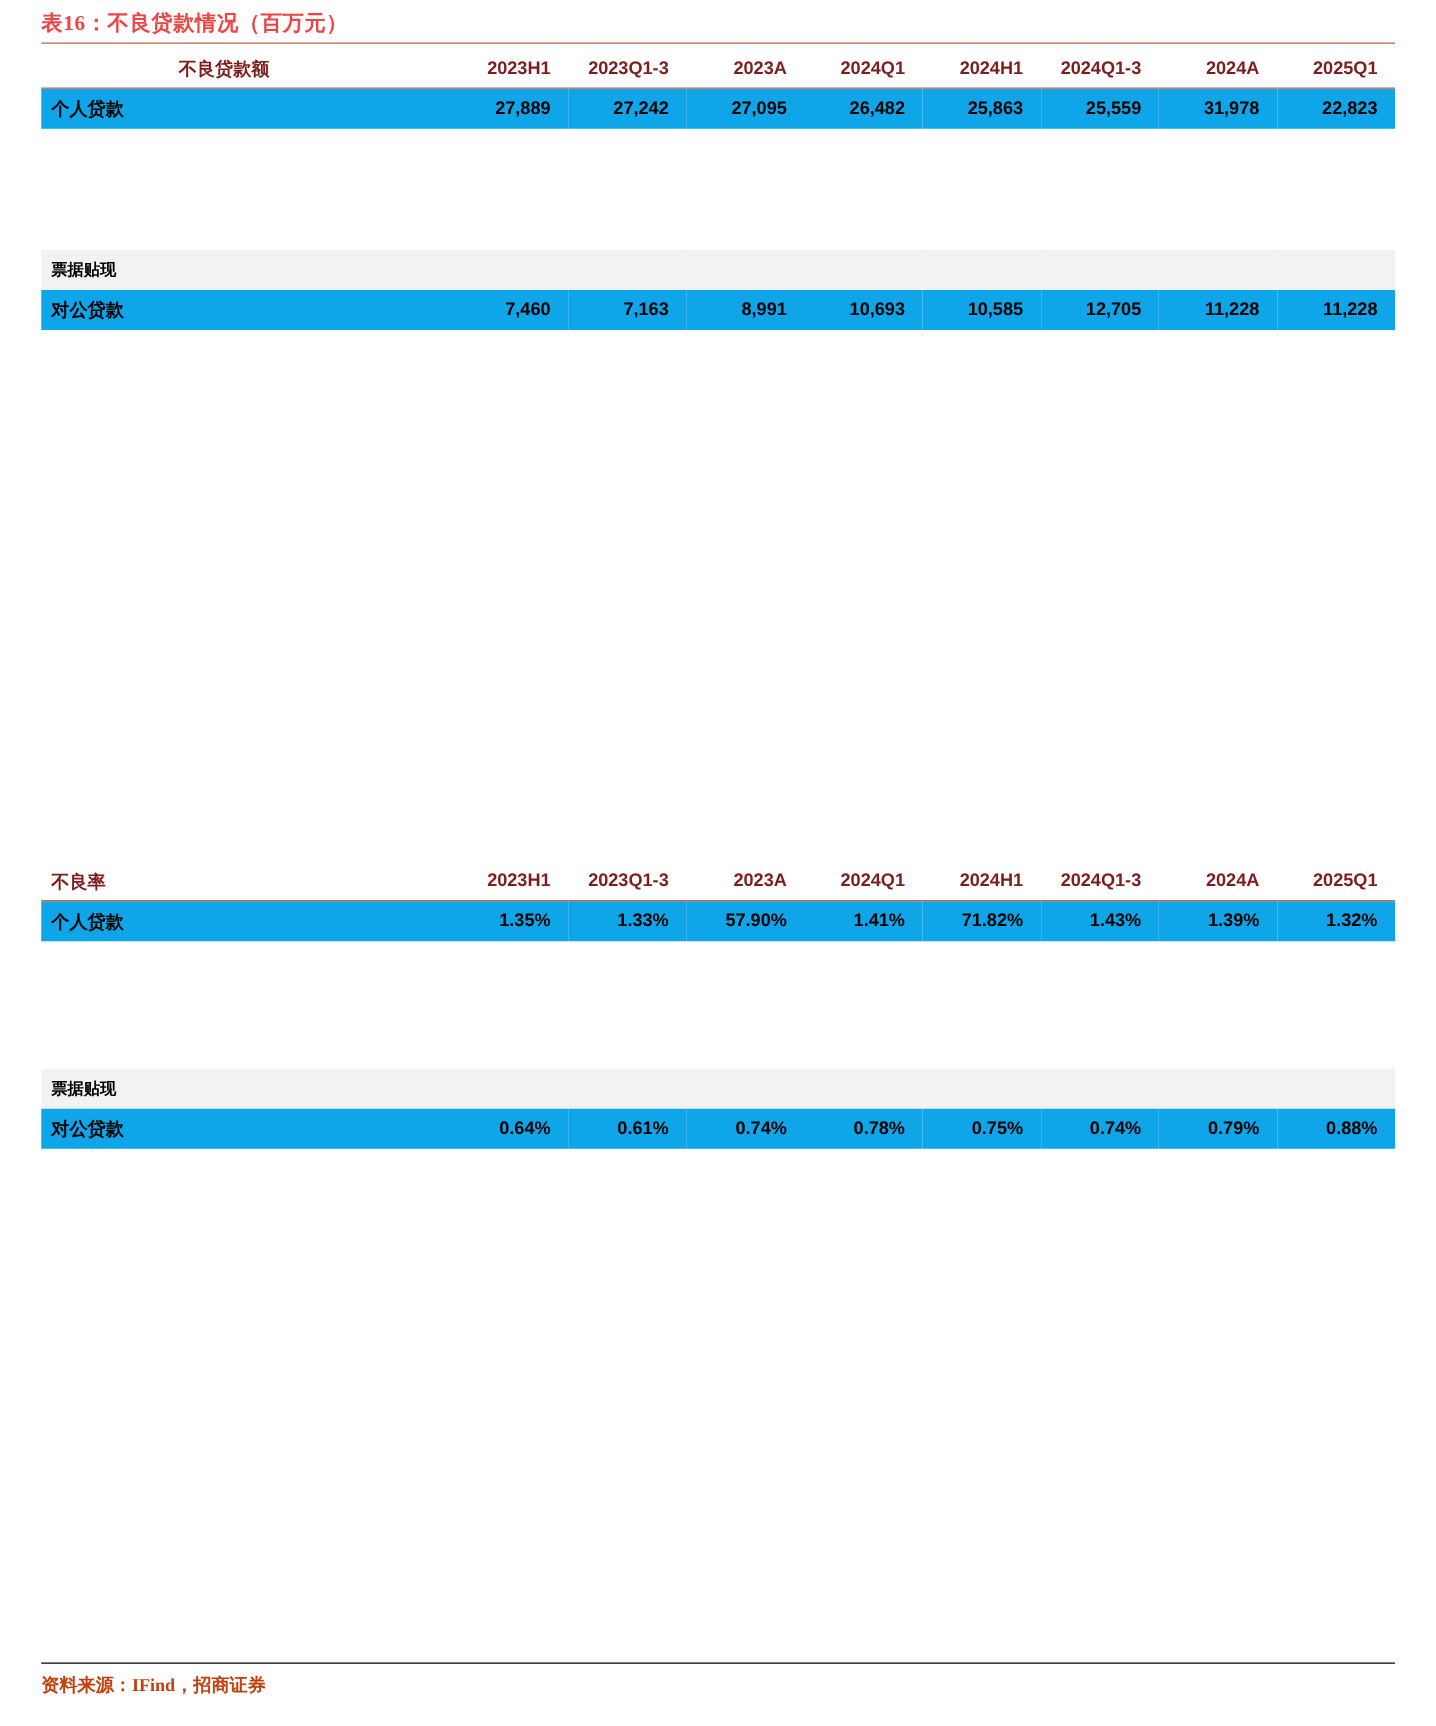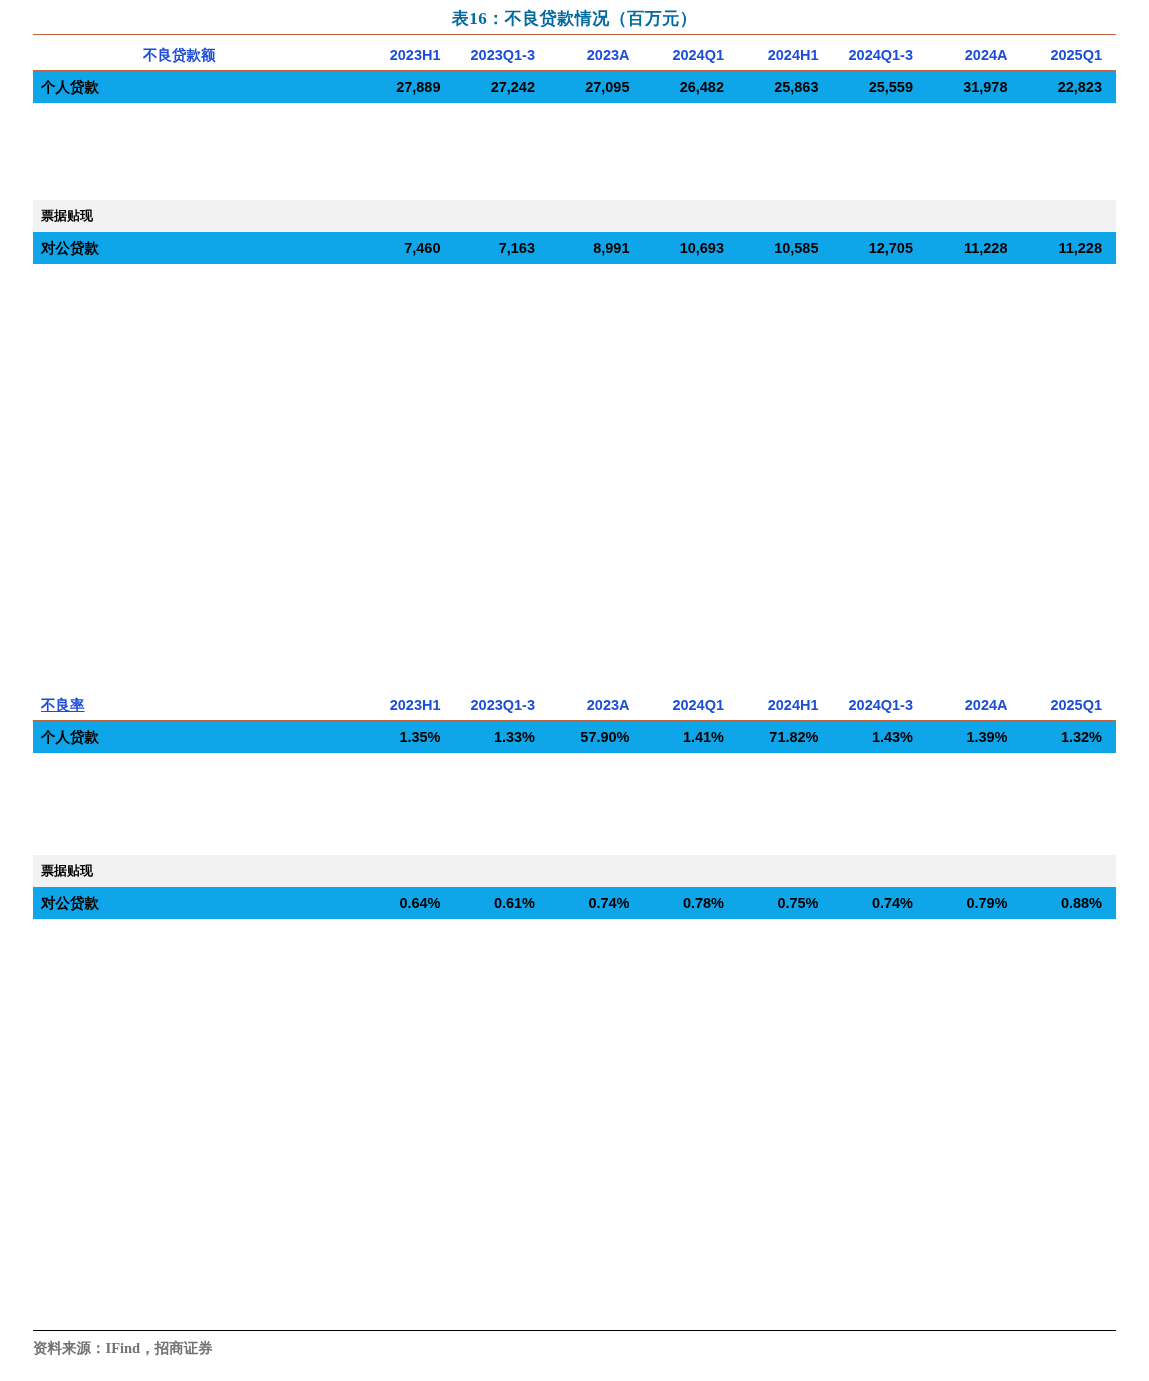--- a/index.html
+++ b/index.html
@@ -25,25 +25,24 @@
   .title-wrap {
     position: absolute;
     left: 33px;
     top: 8px;
     width: 1083px;
   }
   .title {
     font-family: "Liberation Serif", serif;
     font-weight: bold;
     font-size: 17px;
-    color: #0369a1;
+    color: #ef4444;
     letter-spacing: 0.5px;
     line-height: 22px;
     white-space: nowrap;
-    text-align: center;
   }
   .title-rule {
     margin-top: 4px;
     border-top: 1.6px solid #C0633B;
     width: 1083px;
   }
 
   
   .tbl {
     position: absolute;
@@ -60,34 +59,33 @@
     height: 28px;
     vertical-align: middle;
   }
   .col-label { width: 327px; }
   .col-v { width: 94.5px; }
 
   .hdr-row td {
     font-family: "Liberation Sans", sans-serif;
     font-weight: bold;
     font-size: 14.5px;
-    color: #1d4ed8;
+    color: #7f1d1d;
     text-align: right;
     padding-right: 14px;
     border-bottom: 1.1px solid #C0633B;
     height: 30px;
   }
   .hdr-row td.lbl {
     text-align: left;
     padding-left: 110px;
     padding-right: 0;
   }
   .hdr-row td.lbl.left0 {
     padding-left: 8px;
-    text-decoration: underline;
   }
 
   .band td {
     background: #0ea5e9;
     text-align: right;
     padding-right: 14px;
     height: 32px;
     font-weight: bold;
     font-size: 14.5px;
   }
@@ -117,21 +115,21 @@
   }
   .footer-rule {
     border-top: 1.6px solid #000000;
     width: 1083px;
   }
   .footer-text {
     margin-top: 8px;
     font-family: "Liberation Serif", serif;
     font-weight: bold;
     font-size: 14.5px;
-    color: #737373;
+    color: #c2410c;
     white-space: nowrap;
   }
 </style>
 </head>
 <body>
 
 <div class="page">
 
   <div class="title-wrap">
     <div class="title">表16：不良贷款情况（百万元）</div>

